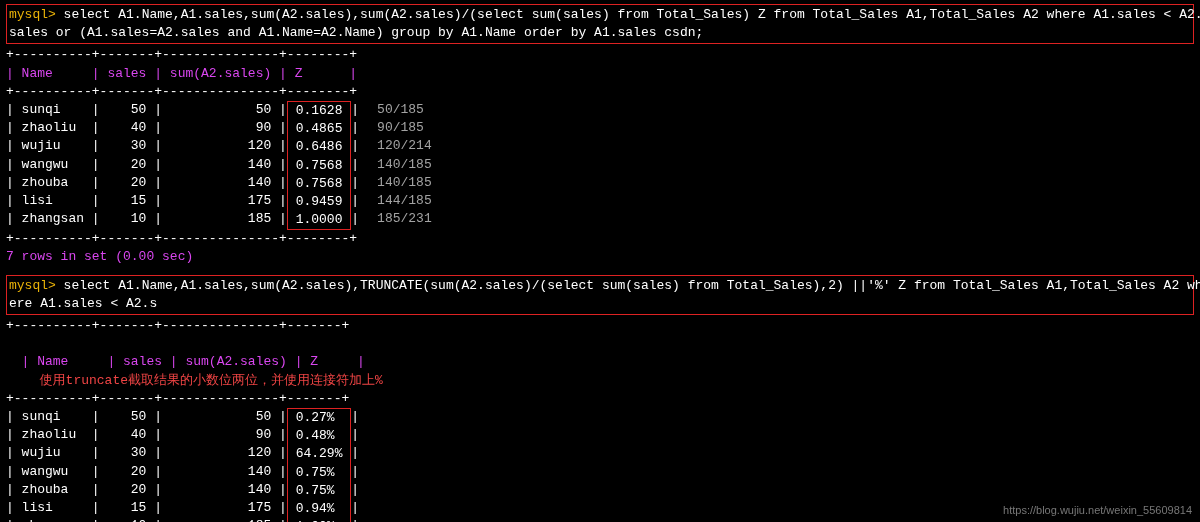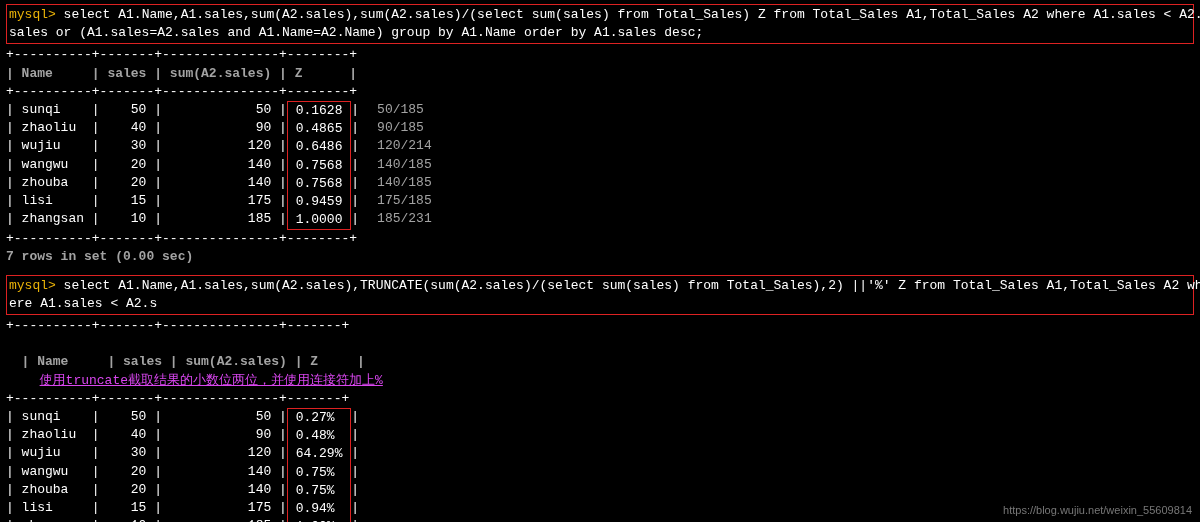--- a/index.html
+++ b/index.html
@@ -15,52 +15,52 @@
       position: relative;
       overflow: hidden;
       white-space: nowrap;
     }
     .sql-box {
       border: 1.5px solid #d22;
       padding: 1px 2px;
       margin-bottom: 2px;
     }
     .prompt { color: #eab308; }
-    .header-row, .data-row, .status-line { color: #a3a3a3; font-weight: bold; }
+    .header-row, .data-row, .status-line { color: #d946ef; }
     .z-box {
       border: 1.5px solid #d22;
       display: inline-block;
       vertical-align: top;
     }
     .annot-col {
       display: inline-block;
       vertical-align: top;
       color: #a3a3a3;
       margin-left: 18px;
     }
     .annot-col div { line-height: 1.4; }
-    .annot-inline { color: #d946ef; margin-left: 18px; text-decoration: underline; }
+    .annot-inline { color: #ef4444; margin-left: 18px; }
     .watermark {
       position: absolute;
       right: 8px;
       bottom: 4px;
       color: #777;
       font-size: 11px;
       font-family: Arial, sans-serif;
     }
     .row-wrap { display: flex; align-items: flex-start; }
     .table-block { display: inline-block; }
     .nowrap { white-space: pre; }
   </style>
 </head>
 <body>
 
 <div class="sql-box">
   <span class="prompt">mysql&gt;</span><span> select A1.Name,A1.sales,sum(A2.sales),sum(A2.sales)/(select sum(sales) from Total_Sales) Z from Total_Sales A1,Total_Sales A2 where A1.sales &lt; A2.</span><br>
-  <span>sales or (A1.sales=A2.sales and A1.Name=A2.Name) group by A1.Name order by A1.sales desc;</span>
+  <span>sales or (A1.sales=A2.sales and A1.Name=A2.Name) group by A1.Name order by A1.sales csdn;</span>
 </div>
 
 <div class="nowrap">+----------+-------+---------------+--------+</div>
 <div class="nowrap header-row">| Name     | sales | sum(A2.sales) | Z      |</div>
 <div class="nowrap">+----------+-------+---------------+--------+</div>
 
 <div class="row-wrap">
   <div class="table-block">
     <div class="nowrap">| sunqi    |    50 |            50 |</div>
     <div class="nowrap">| zhaoliu  |    40 |            90 |</div>
@@ -87,21 +87,21 @@
     <div class="nowrap">|</div>
     <div class="nowrap">|</div>
     <div class="nowrap">|</div>
   </div>
   <div class="annot-col">
     <div>50/185</div>
     <div>90/185</div>
     <div>120/214</div>
     <div>140/185</div>
     <div>140/185</div>
-    <div>175/185</div>
+    <div>144/185</div>
     <div>185/231</div>
   </div>
 </div>
 
 <div class="nowrap">+----------+-------+---------------+--------+</div>
 <div class="status-line">7 rows in set (0.00 sec)</div>
 <div style="height:8px"></div>
 
 <div class="sql-box">
   <span class="prompt">mysql&gt;</span><span> select A1.Name,A1.sales,sum(A2.sales),TRUNCATE(sum(A2.sales)/(select sum(sales) from Total_Sales),2) ||'%' Z from Total_Sales A1,Total_Sales A2 wh</span><br>

